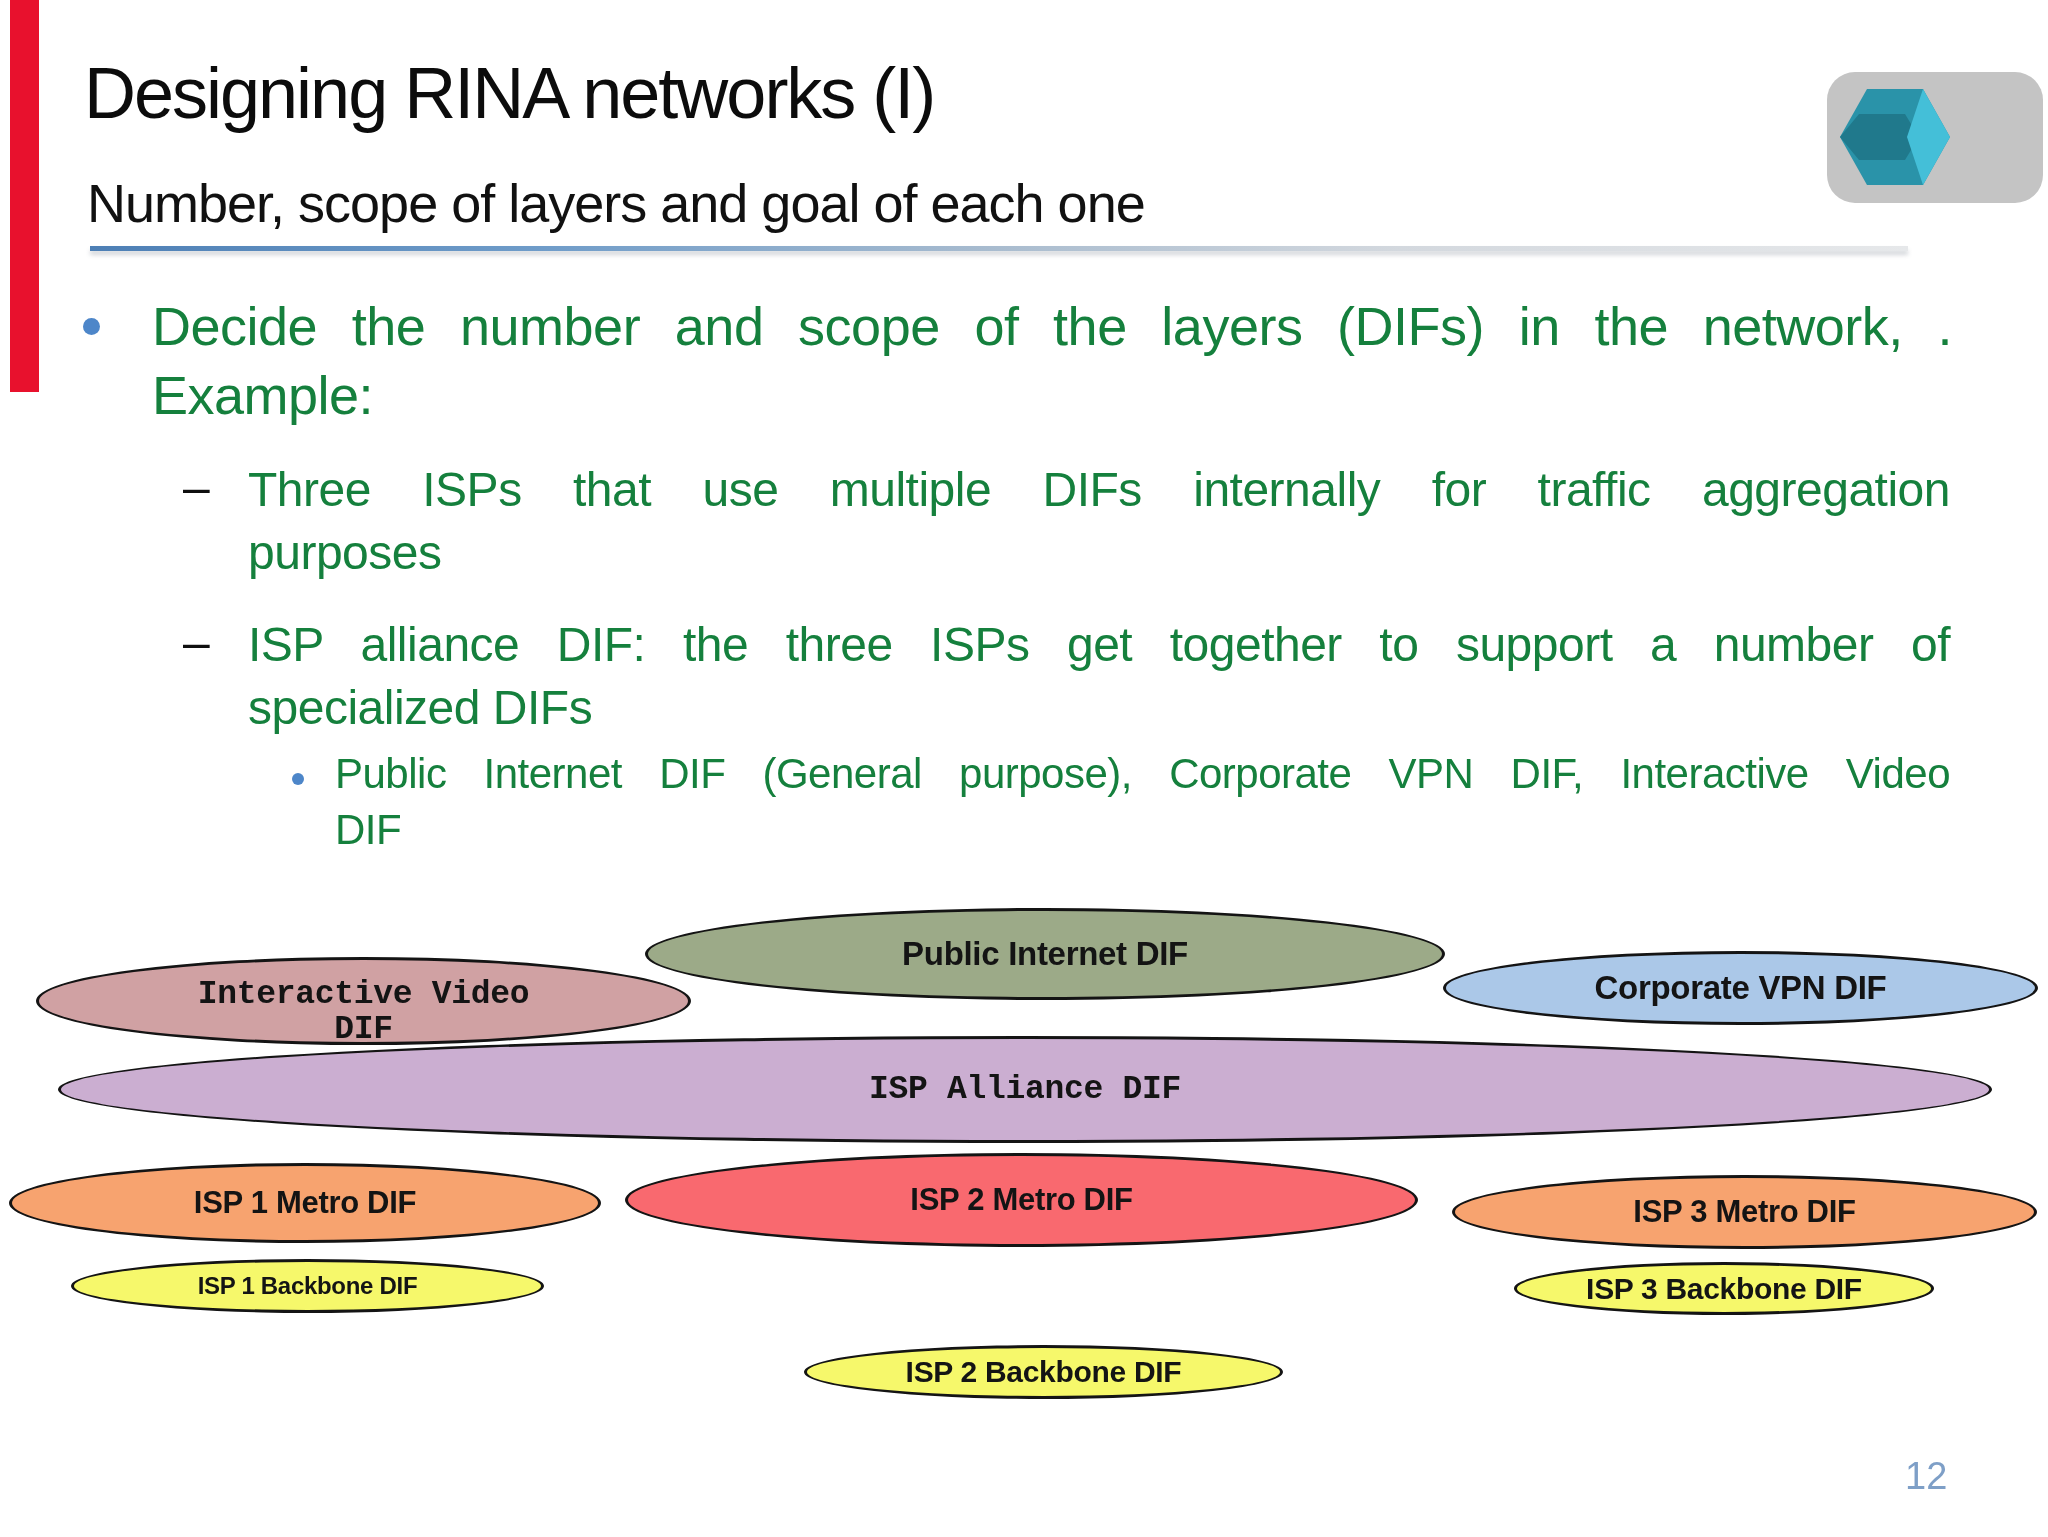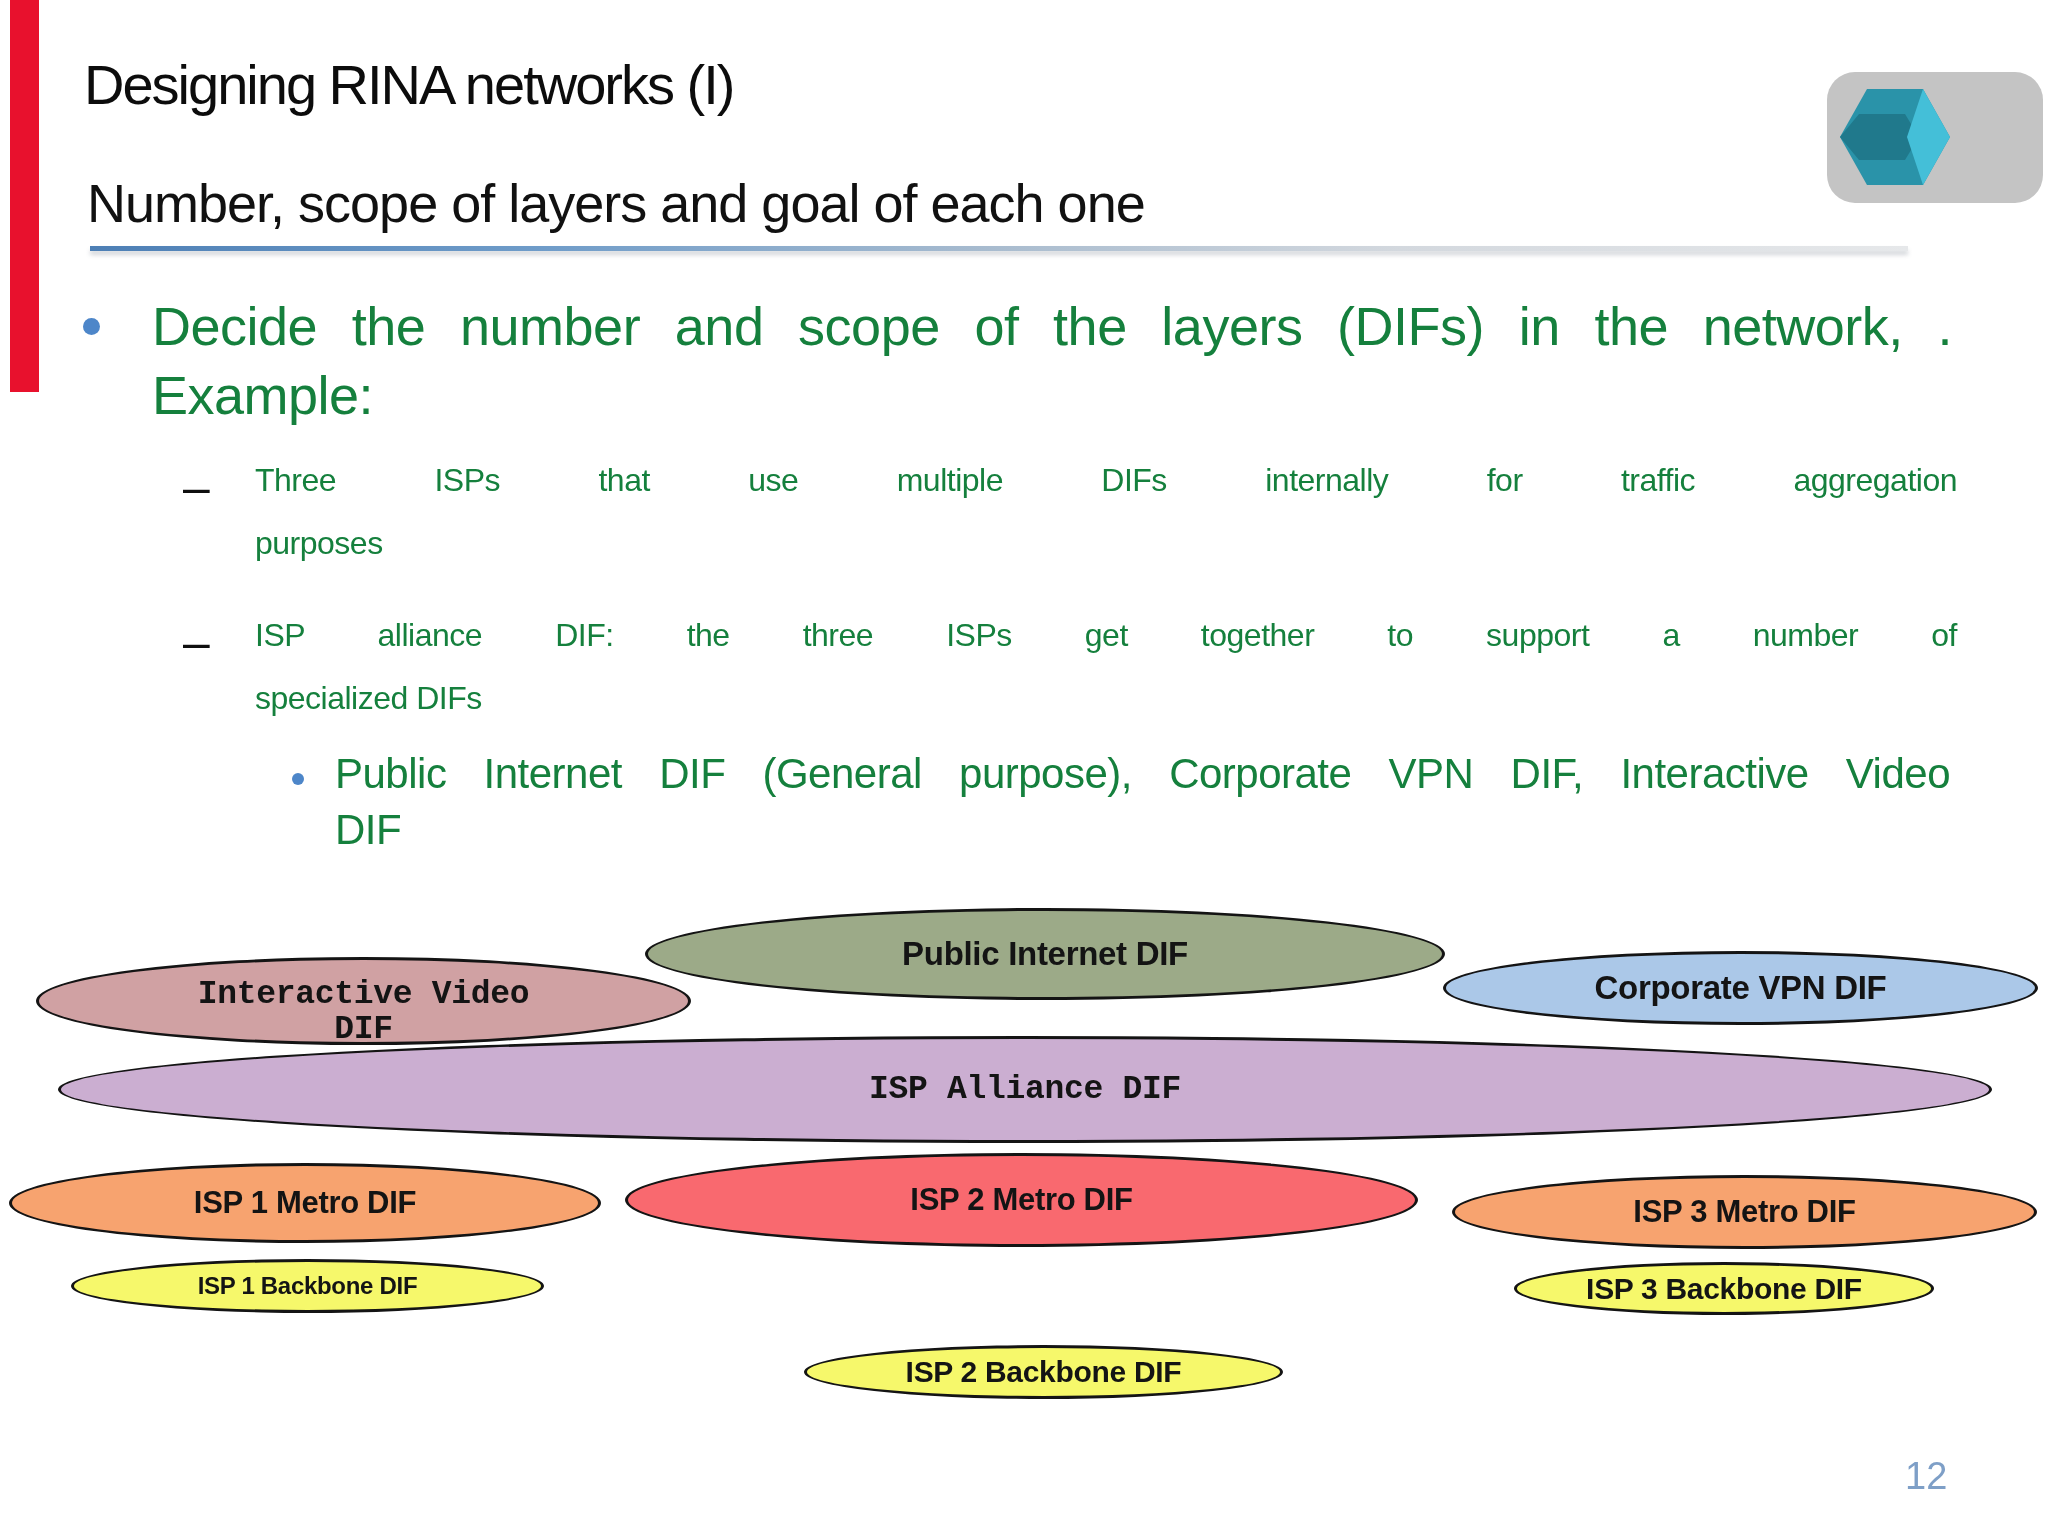--- a/index.html
+++ b/index.html
@@ -14,21 +14,21 @@
 
   
   .accent-bar {
     position: absolute; left: 10px; top: 0; width: 29px; height: 392px;
     background: #e8112d;
   }
 
   
   .title {
     position: absolute; left: 84px; top: 52px;
-    font-size: 56px; letter-spacing: -2px; color: #0c0c0c;
+    font-size: 72px; letter-spacing: -2px; color: #0c0c0c;
     white-space: nowrap; font-weight: 400;
   }
   .subtitle {
     position: absolute; left: 87px; top: 172px;
     font-size: 54px; letter-spacing: -1px; color: #111;
     white-space: nowrap; font-weight: 400;
   }
   .divider {
     position: absolute; left: 90px; top: 246px; width: 1818px; height: 5px;
     background: linear-gradient(to right, #4d7fb5 0%, #6f9cc9 25%, #a9bccf 50%, #d3d8de 72%, #e6e8ea 100%);
@@ -48,21 +48,21 @@
     position: absolute; font-size: 48px; color: #0f0f0f; white-space: nowrap;
   }
   .dash-1 { left: 183px; top: 460px; }
   .dash-2 { left: 183px; top: 615px; }
   .tline {
     position: absolute; color: #15803d; white-space: nowrap;
     text-align: justify; text-align-last: justify; letter-spacing: -0.5px;
   }
   .tline.last { text-align: center; text-align-last: left; }
   .l1 { font-size: 54px; left: 152px; width: 1800px; }
-  .l2 { font-size: 32px; left: 248px; width: 1702px; margin-left: 7px; }
+  .l2 { font-size: 48px; left: 248px; width: 1702px; }
   .l3 { font-size: 42px; left: 335px; width: 1615px; }
   .y-b1a { top: 295px; } .y-b1b { top: 364px; }
   .y-d1a { top: 462px; } .y-d1b { top: 525px; }
   .y-d2a { top: 617px; } .y-d2b { top: 680px; }
   .y-s1a { top: 750px; } .y-s1b { top: 806px; }
 
   
   .ellipse {
     position: absolute; border: 3px solid #141414; border-radius: 50%;
     display: flex; align-items: center; justify-content: center;

